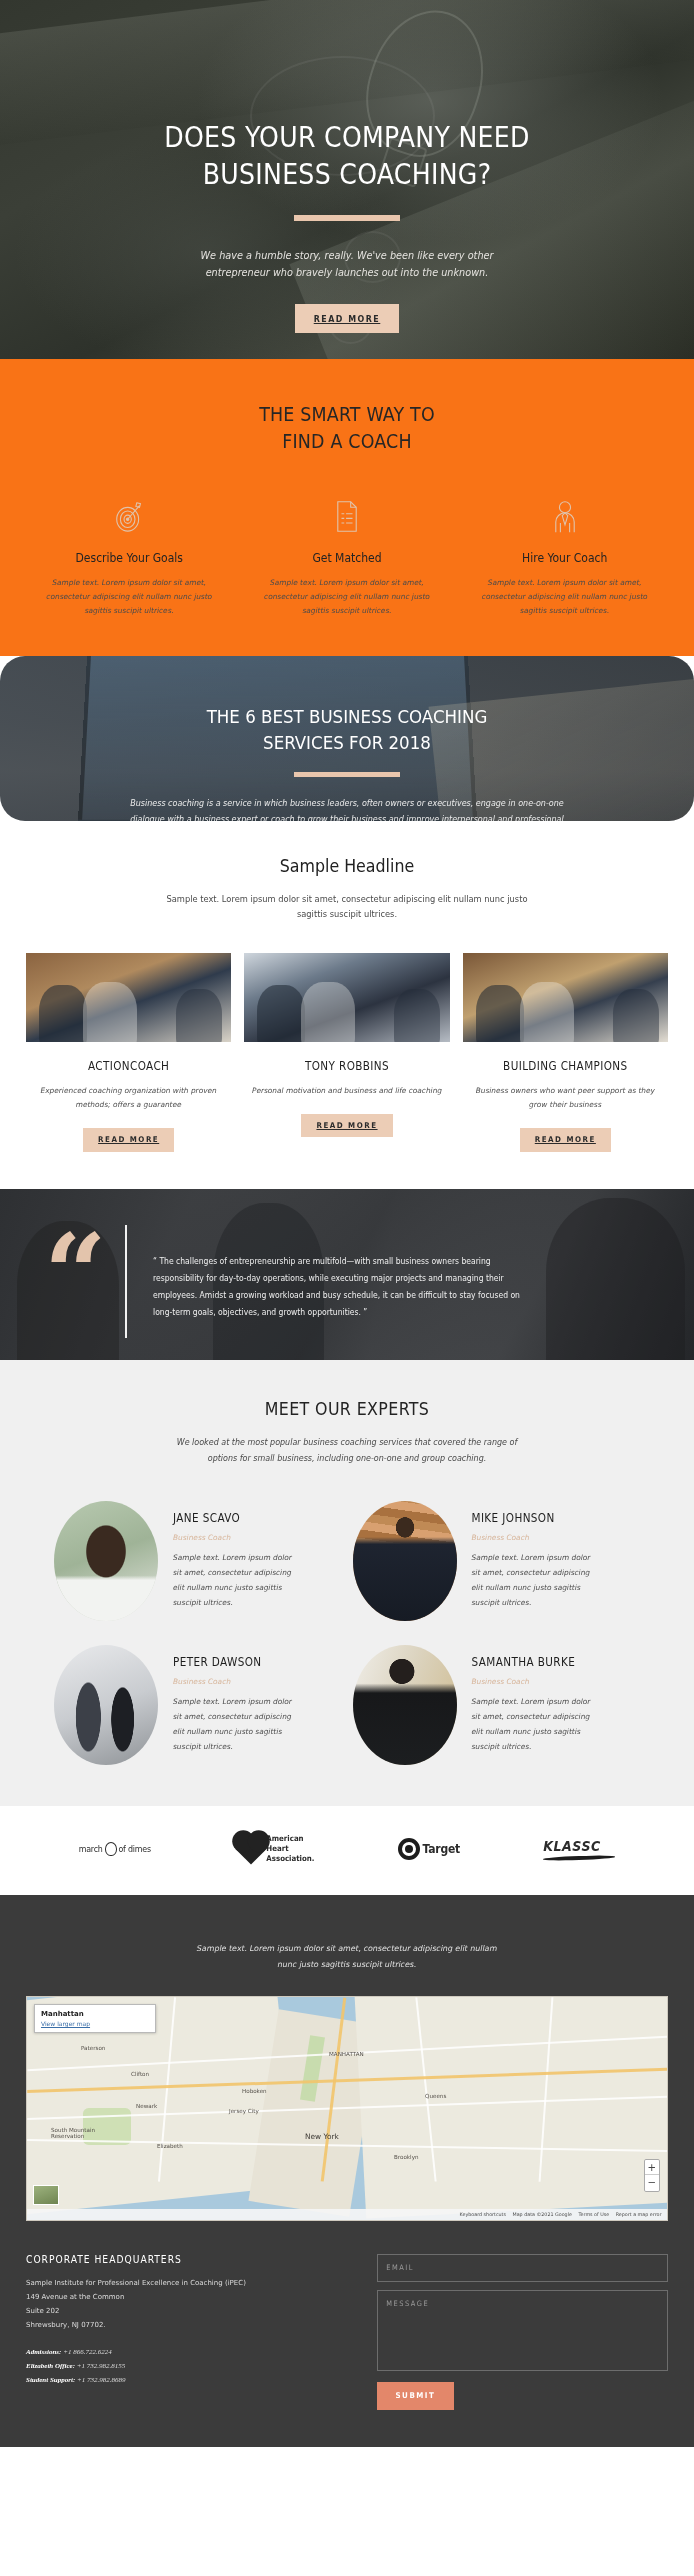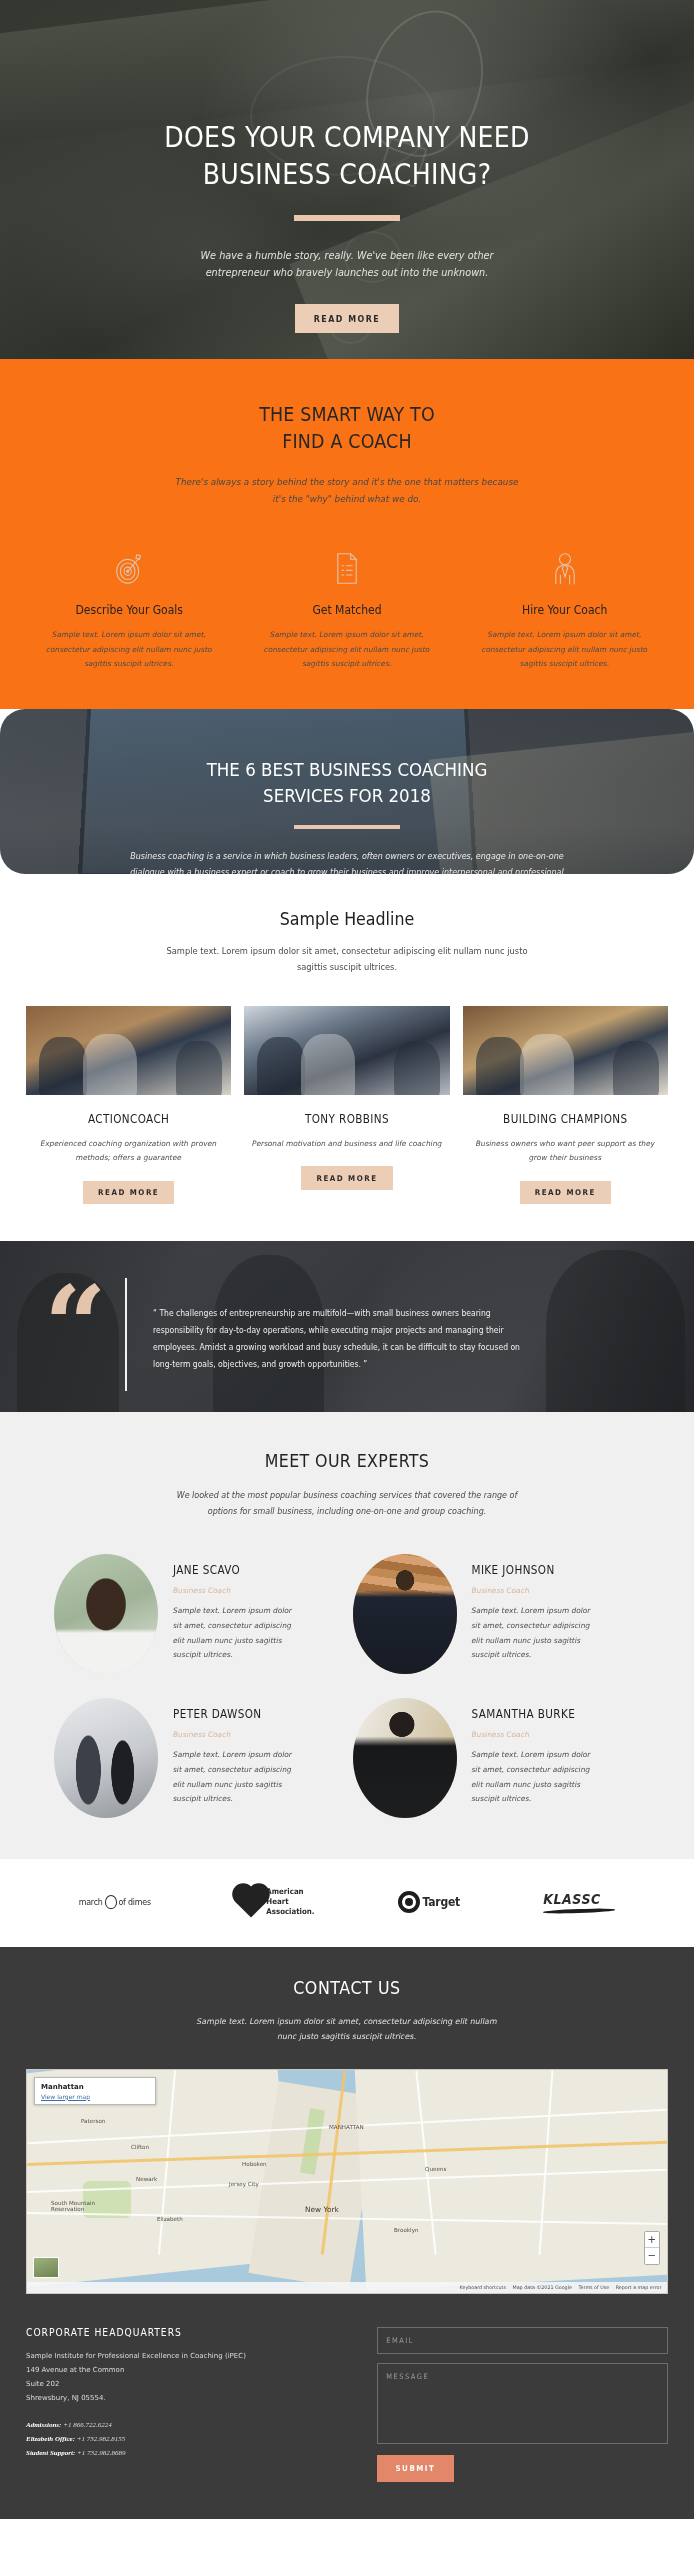--- a/index.html
+++ b/index.html
@@ -63,20 +63,21 @@
     margin: 26px auto 0; width: 333px;
     font-family: "DejaVu Sans", sans-serif;
     font-style: italic; font-size: 9.7px; line-height: 1.85; color: #e6e4e0;
   }
   .btn {
     display: inline-block; background: #eccdb6; color: #2b2b2b;
     font-size: 8.8px; font-weight: 700; letter-spacing: 1.5px;
     padding: 9.3px 18.5px; margin-top: 22px; cursor: pointer;
     font-family: "DejaVu Sans Condensed", "Liberation Sans Narrow", "Liberation Sans", sans-serif;
     border: 0;
+    text-decoration: underline;
   }
 
   
   .smart { background: #f97316; padding: 43px 0 37px; text-align: center; }
   h2.sec {
     font-family: "DejaVu Sans Condensed", "Liberation Sans Narrow", "Liberation Sans", sans-serif;
     font-weight: 400; font-size: 19.4px; line-height: 1.38; color: #262626;
     letter-spacing: 0.2px;
   }
   .smart p.lead {
@@ -409,21 +410,20 @@
       <p class="sub">We have a humble story, really. We've been like every other entrepreneur who bravely launches out into the unknown.</p>
       <button class="btn">READ MORE</button>
     </div>
   </section>
 
   <section class="smart">
     <h2 class="sec">
       <span>THE SMART WAY TO</span><br>
       <span>FIND A COACH</span>
     </h2>
-    <p class="lead">There's always a story behind the story and it's the one that matters because it's the "why" behind what we do.</p>
 
     <div class="features">
       <div class="feature">
         <div class="ico">
           <svg width="31" height="35" viewBox="0 0 34 38" fill="none" stroke="#e0c3ab" stroke-width="1.2">
             <ellipse cx="15" cy="22" rx="12" ry="13"></ellipse>
               <ellipse cx="15" cy="22" rx="8" ry="9"></ellipse>
             <ellipse cx="15" cy="22" rx="4" ry="4.5"></ellipse>
               <circle cx="15" cy="22" r="1.3" fill="#e0c3ab"></circle>
             <path d="M15 22 L28 7"></path>
@@ -591,21 +591,20 @@
       <span class="txt">Target</span>
     </div>
     <div class="logo klassco">
       <span class="txt">KLASSC</span>
       <span class="swoosh"></span>
     </div>
   </section>
 
   <section class="contact">
     <div class="head">
-      <h2>CONTACT US</h2>
       <p class="lead">Sample text. Lorem ipsum dolor sit amet, consectetur adipiscing elit nullam nunc justo sagittis suscipit ultrices.</p>
     </div>
 
     <div class="mapwrap">
       <div class="water"></div>
       <div class="land1"></div>
         <div class="land2"></div>
         <div class="land3"></div>
       <div class="park1"></div>
         <div class="park2"></div>
@@ -650,21 +649,21 @@
       </div>
     </div>
 
     <div class="footer-cols">
       <div class="fc-left">
         <h4>CORPORATE HEADQUARTERS</h4>
         <div class="addr">
           <span>Sample Institute for Professional Excellence in Coaching (iPEC)</span><br>
           <span>149 Avenue at the Common</span><br>
           <span>Suite 202</span><br>
-          <span>Shrewsbury, NJ 05554.</span>
+          <span>Shrewsbury, NJ 07702.</span>
         </div>
         <div class="phones">
           <div>
             <b>Admissions:</b>
             <span>+1 866.722.6224</span>
           </div>
           <div>
             <b>Elizabeth Office:</b>
             <span>+1 732.982.8155</span>
           </div>

